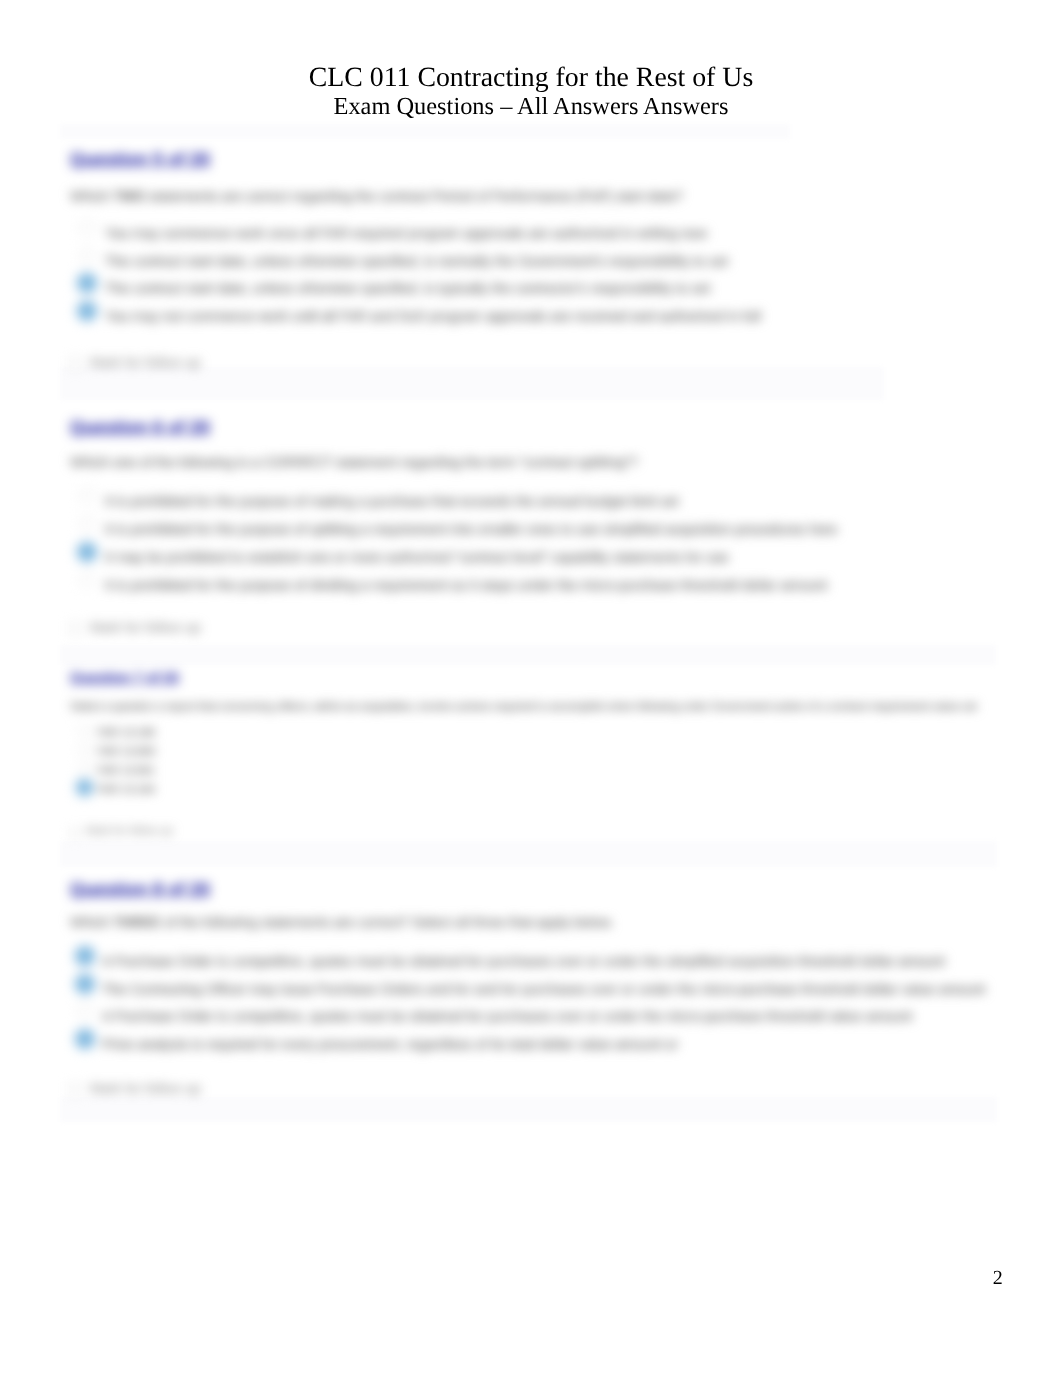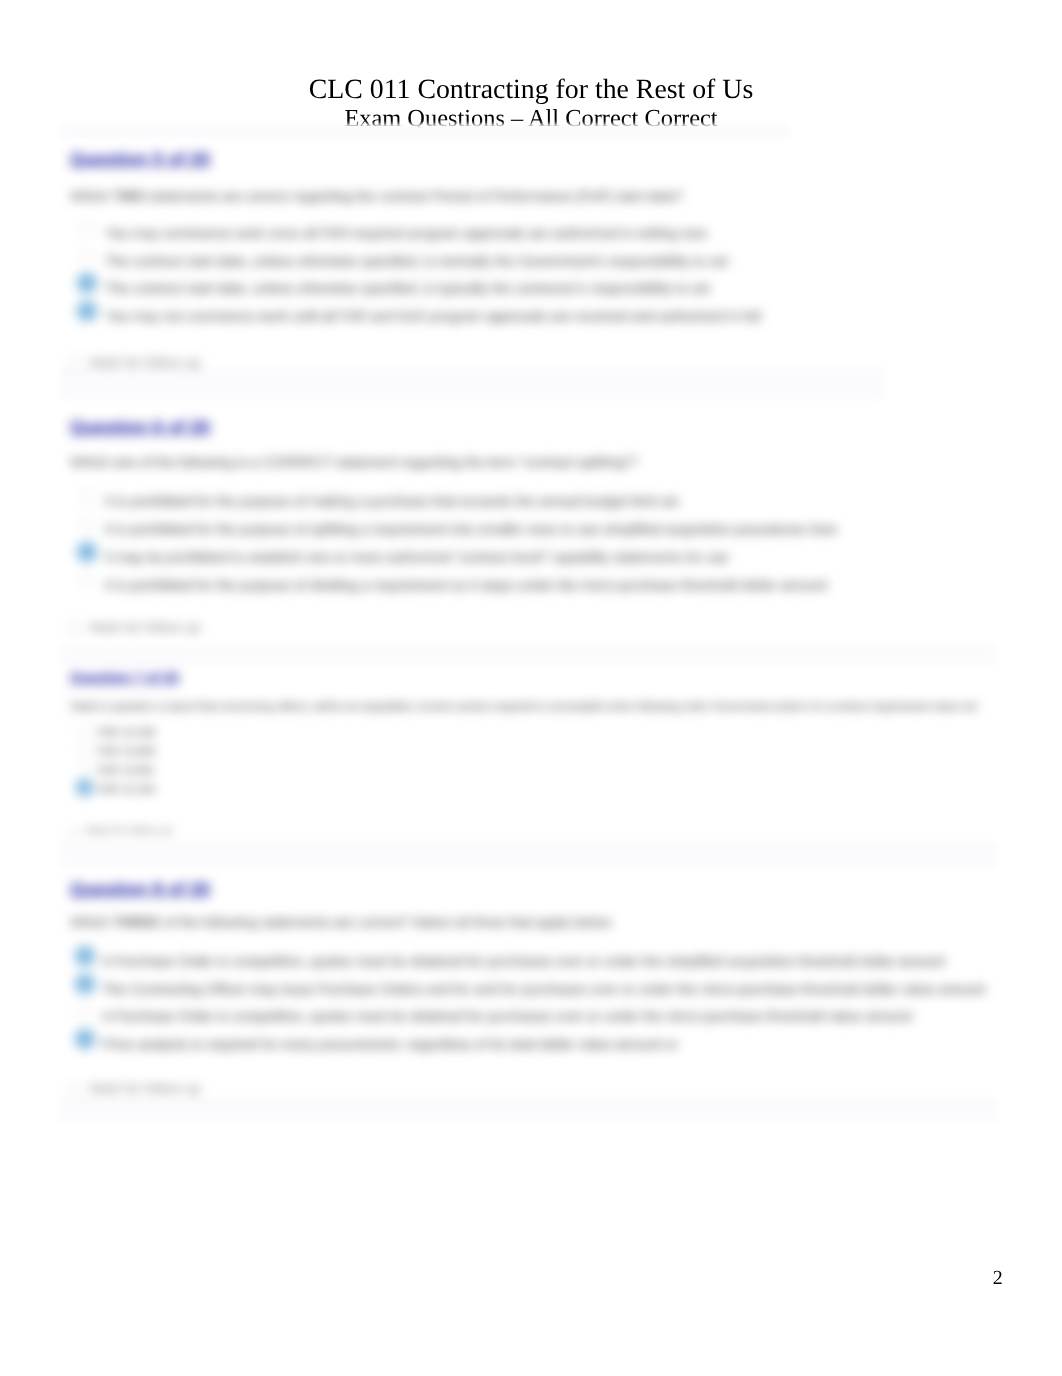--- a/index.html
+++ b/index.html
@@ -5,21 +5,21 @@
 <style>
   *{box-sizing:border-box;}
   html,body{margin:0;padding:0;}
   body{width:1062px;height:1376px;background:#fff;position:relative;overflow:hidden;
        font-family:"Liberation Serif",serif;
        -webkit-font-smoothing:antialiased;text-rendering:geometricPrecision;}
   .page{position:absolute;left:0;top:0;width:1062px;height:1376px;background:#fff;}
 
   
   .title{position:absolute;left:0;right:0;top:61.5px;text-align:center;}
-  .title .l1{font-size:27.8px;line-height:31px;color:#000;filter:blur(0.22px);margin-top:12px;}
+  .title .l1{font-size:27.8px;line-height:31px;color:#000;filter:blur(0.22px);}
   .title .l2{font-size:24.4px;line-height:28px;color:#000;filter:blur(0.22px);}
 
   
   .shot{position:absolute;left:0;top:0;width:1062px;height:1376px;filter:blur(5.2px);}
   .qcard{position:absolute;left:0;top:0;width:1062px;height:1376px;
          font-family:"Liberation Sans",sans-serif;}
   .qhead{position:absolute;left:70px;font-size:18px;font-weight:bold;color:#171aa0;
          text-decoration:underline;white-space:nowrap;}
   .qtext{position:absolute;left:70px;font-size:14px;color:#828282;white-space:nowrap;
          text-shadow:0 0 0.6px #828282,0.35px 0 0.4px #828282;}
@@ -39,21 +39,21 @@
   .pageno{position:absolute;left:992.7px;top:1267.5px;font-size:20px;line-height:20px;
           color:#000;font-family:"Liberation Serif",serif;filter:blur(0.22px);}
 </style>
 </head>
 <body>
 
 <div class="page">
 
   <div class="title">
     <div class="l1">CLC 011 Contracting for the Rest of Us</div>
-    <div class="l2">Exam Questions – All Correct Correct</div>
+    <div class="l2">Exam Questions – All Answers Answers</div>
   </div>
 
   <div class="stripes">
     <div class="stripe" style="left:60px;top:124px;width:730px;height:15px"></div>
     <div class="stripe" style="left:60px;top:367px;width:824px;height:33px"></div>
     <div class="stripe" style="left:60px;top:645px;width:936px;height:20px"></div>
     <div class="stripe" style="left:60px;top:841px;width:937px;height:26px"></div>
     <div class="stripe" style="left:60px;top:1097px;width:937px;height:25px"></div>
   </div>
 

